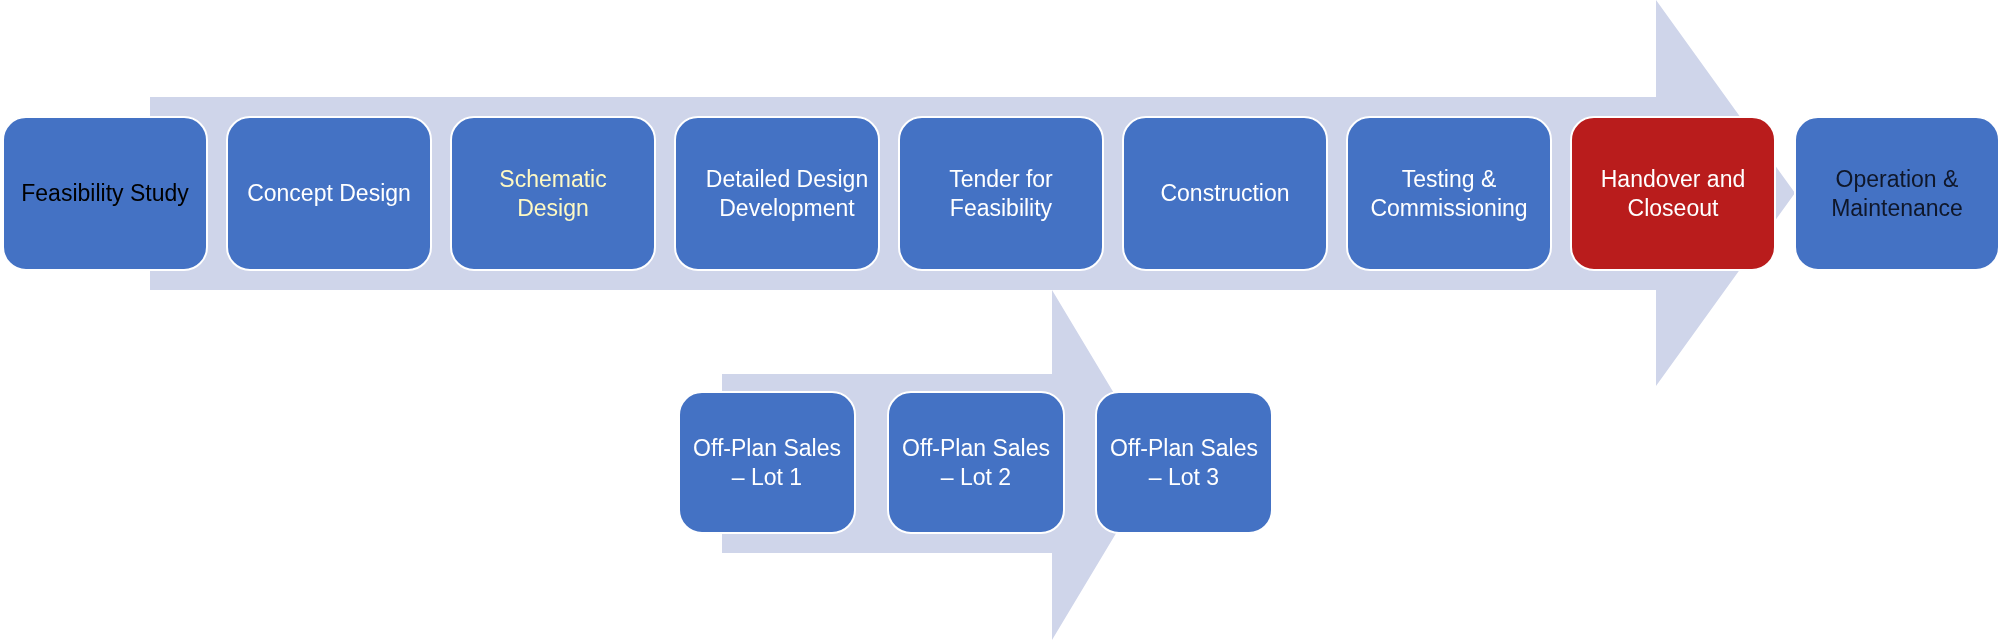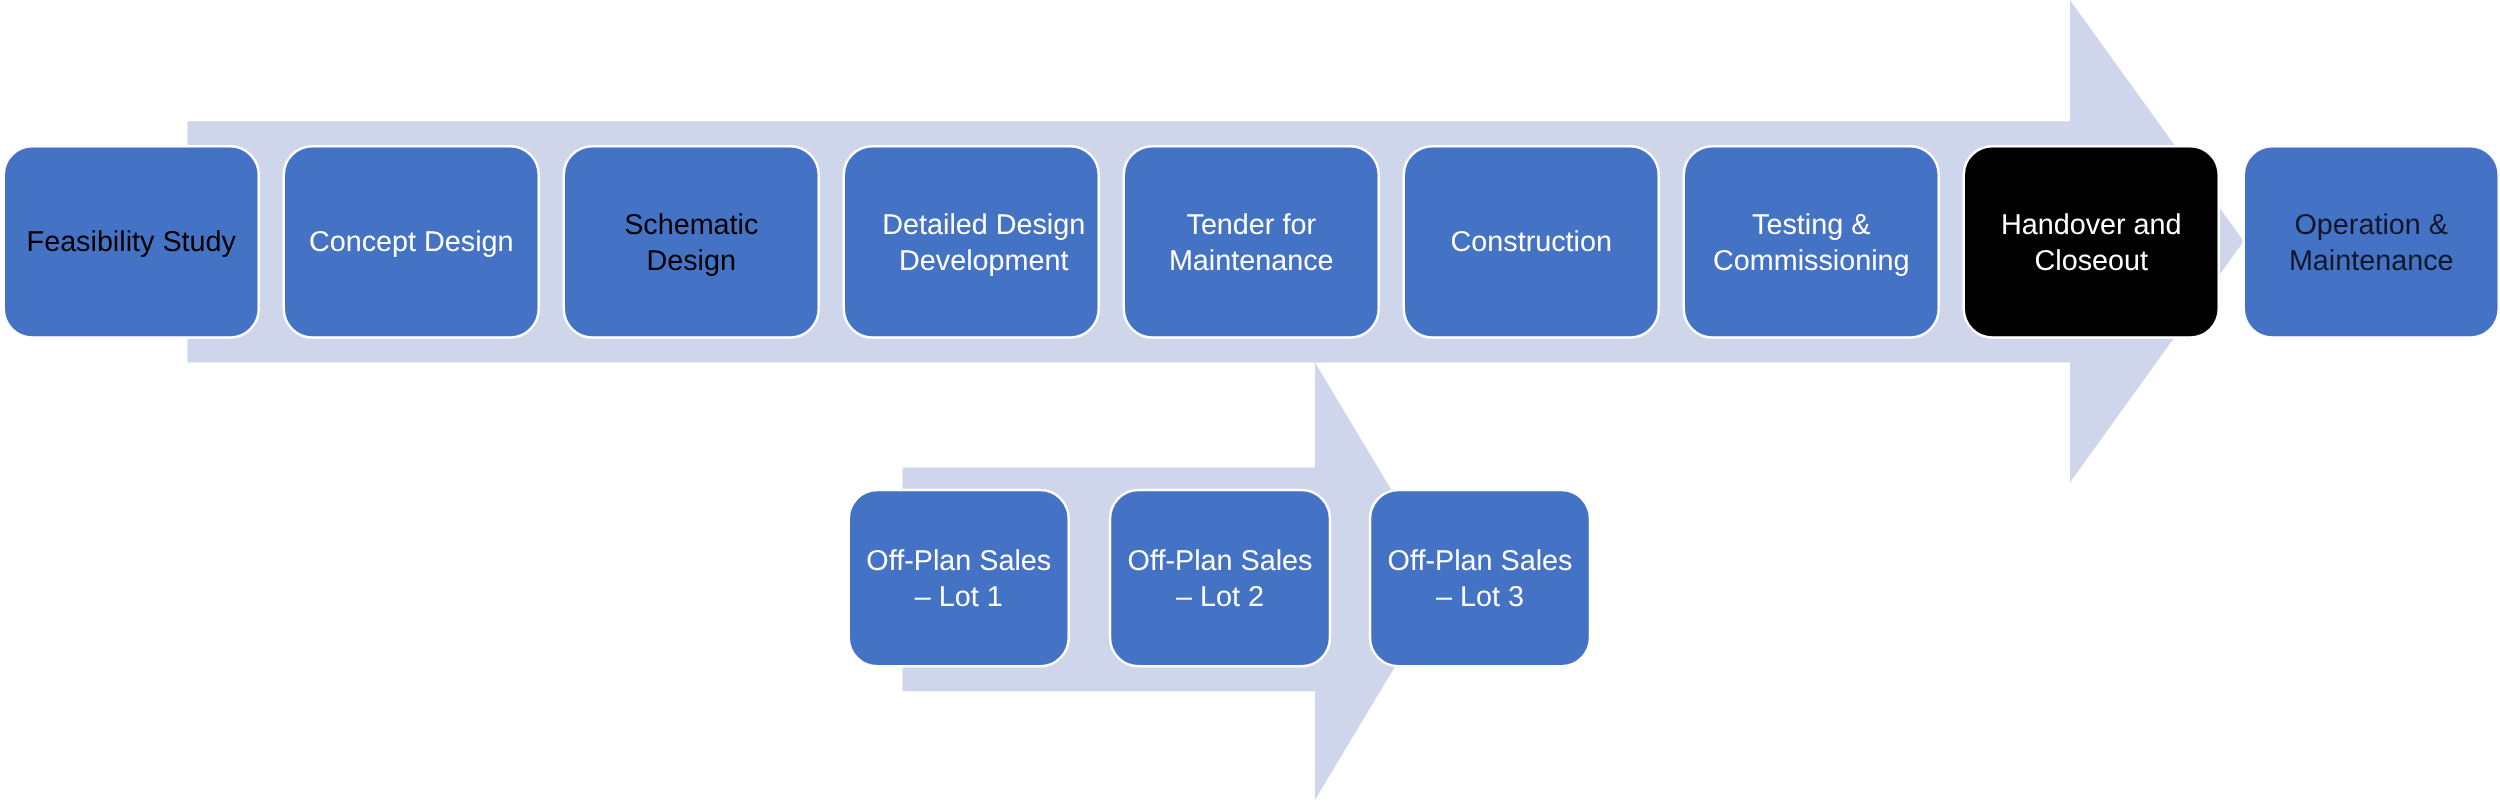--- a/index.html
+++ b/index.html
@@ -27,30 +27,30 @@
 <body>
 
 <svg id="arrows" xmlns="http://www.w3.org/2000/svg" width="2000" height="643">
   <polygon points="150,97 1656,97 1656,0 1795,193 1656,386 1656,290 150,290" fill="#cfd5ea"></polygon>
   <polygon points="722,374 1052,374 1052,290 1157,465 1052,640 1052,553 722,553" fill="#cfd5ea"></polygon>
 </svg>
 
 <div>
   <div class="box main-box" style="left: 2px; background: rgb(68, 114, 196); border-color: rgb(255, 255, 255); color: #000000;">Feasibility Study</div>
   <div class="box main-box" style="left: 226px; background: rgb(68, 114, 196); border-color: rgb(255, 255, 255); color: rgb(255, 255, 255);">Concept Design</div>
-  <div class="box main-box" style="left: 450px; background: rgb(68, 114, 196); border-color: rgb(255, 255, 255); color: #000000;">Schematic
+  <div class="box main-box" style="left: 450px; background: rgb(68, 114, 196); border-color: rgb(255, 255, 255); color: #fef9c3;">Schematic
 Design</div>
   <div class="box main-box" style="left: 674px; background: rgb(68, 114, 196); border-color: rgb(255, 255, 255); color: rgb(255, 255, 255); padding-left: 28px;">Detailed Design
 Development</div>
   <div class="box main-box" style="left: 898px; background: rgb(68, 114, 196); border-color: rgb(255, 255, 255); color: rgb(255, 255, 255);">Tender for
-Maintenance</div>
+Feasibility</div>
   <div class="box main-box" style="left: 1122px; background: rgb(68, 114, 196); border-color: rgb(255, 255, 255); color: rgb(255, 255, 255);">Construction</div>
   <div class="box main-box" style="left: 1346px; background: rgb(68, 114, 196); border-color: rgb(255, 255, 255); color: rgb(255, 255, 255);">Testing &amp;
 Commissioning</div>
-  <div class="box main-box" style="left: 1570px; background: #000000; border-color: rgb(255, 255, 255); color: rgb(255, 255, 255);">Handover and
+  <div class="box main-box" style="left: 1570px; background: #b91c1c; border-color: rgb(255, 255, 255); color: rgb(255, 255, 255);">Handover and
 Closeout</div>
   <div class="box main-box" style="left: 1794px; background: rgb(68, 114, 196); border-color: rgb(255, 255, 255); color: #0f172a;">Operation &amp;
 Maintenance</div>
 </div>
 
 <div>
   <div class="box sub-box" style="left: 678px; background: rgb(68, 114, 196); border-color: rgb(255, 255, 255); color: rgb(255, 255, 255);">Off-Plan Sales
 – Lot 1</div>
   <div class="box sub-box" style="left: 887px; background: rgb(68, 114, 196); border-color: rgb(255, 255, 255); color: rgb(255, 255, 255);">Off-Plan Sales
 – Lot 2</div>

